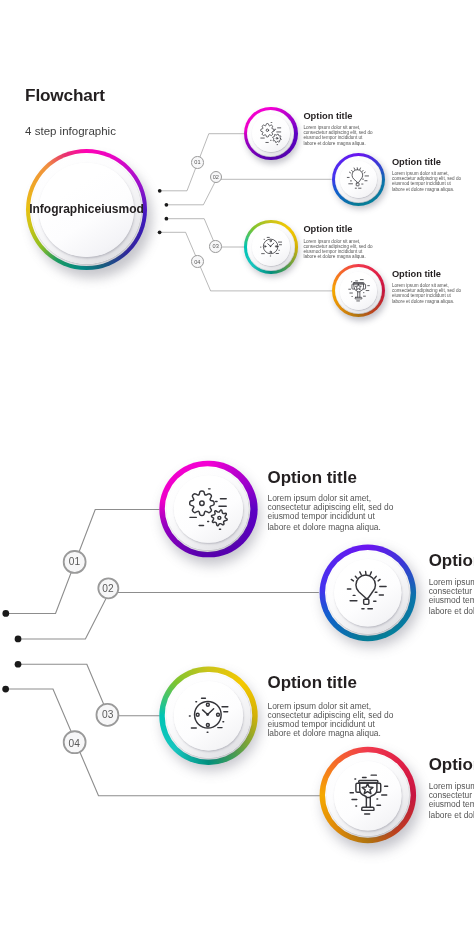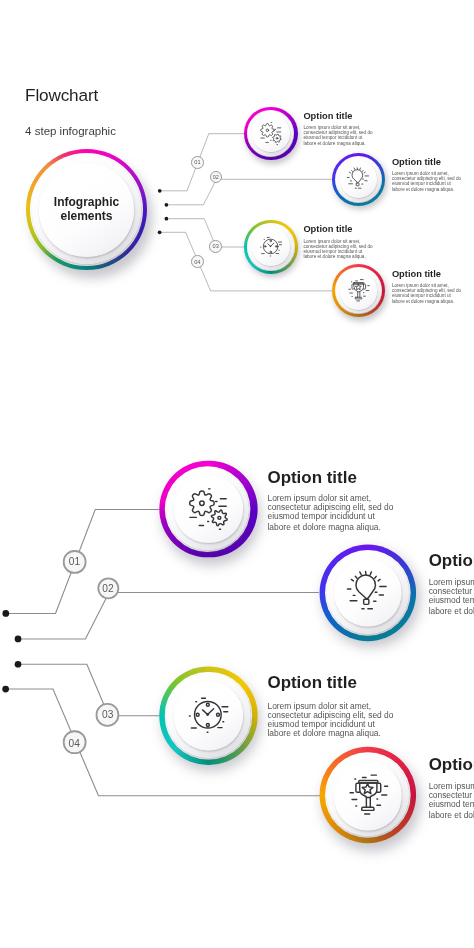--- a/index.html
+++ b/index.html
@@ -4,36 +4,36 @@
 <title>Flowchart</title>
 <style>
 
 html,body{margin:0;padding:0;background:#fff;}
 body{width:474px;height:948px;font-family:"Liberation Sans",sans-serif;overflow:hidden;}
 .page{position:relative;width:474px;height:948px;background:#fff;overflow:hidden;}
 .stage{position:absolute;transform-origin:0 0;width:474px;height:340px;}
 .graphic{position:absolute;left:0;top:0;width:474px;height:340px;}
 svg.conn{position:absolute;left:0;top:0;}
 .hdr{position:absolute;}
-.h1{font-weight:normal;color:#231f20;letter-spacing:-0.01em;}
+.h1{font-weight:bold;color:#231f20;letter-spacing:-0.01em;}
 .h2{color:#3d3d3d;}
 
 .hub{position:absolute;left:25.80px;top:149.10px;width:121.40px;height:121.40px;}
 .hub-shadow{position:absolute;left:5%;top:7%;width:99%;height:99%;border-radius:50%;
   background:#70707e;opacity:.40;filter:blur(6px);}
 .hub-ring{position:absolute;inset:0;border-radius:50%;
   background:conic-gradient(from 0deg, #ff00b4 0deg,#e406c6 30deg,#9a12cc 65deg,#4018c0 95deg,#3024a0 135deg,#15607f 165deg,#008a84 185deg,#1d9b62 210deg,#93c020 232deg,#cfc417 255deg,#e8c014 272deg,#f0a02c 300deg,#f09040 318deg,#e8336e 338deg,#ff00b4 360deg);}
 .hub-ring::after{content:"";position:absolute;inset:4.30px;border-radius:50%;background:#fff;}
 .hub-face{position:absolute;inset:6.10px;border-radius:50%;
   background:linear-gradient(148deg,#ffffff 8%,#fcfcfd 38%,#f0f0f2 66%,#dfdfe3 88%,#d3d3d8 100%);
   box-shadow:1.0px 2.0px 3.0px rgba(95,95,110,.42);}
 .hub-inner{position:absolute;inset:7.60px;border-radius:50%;
   background:linear-gradient(148deg,#ffffff 30%,#fdfdfe 58%,#f4f4f7 82%,#e9e9ed 100%);
   box-shadow:0.6px 1.4px 2.2px rgba(110,110,125,.38), inset 0.5px 0.8px 0.8px rgba(255,255,255,.9);}
-.hub-txt{position:absolute;inset:0;display:flex;flex-direction:column;align-items:center;justify-content:center;
+.hub-txt{position:absolute;inset:0;display:flex;flex-direction:row;align-items:center;justify-content:center;
   color:#231f20;font-weight:bold;text-align:center;}
 
 .badge{position:absolute;border-radius:50%;background:#f7f7f8;border:0.62px solid #9a9a9a;
   display:flex;align-items:center;justify-content:center;color:#5a5a5a;box-sizing:border-box;}
 
 .node{position:absolute;}
 .node-shadow{position:absolute;left:4%;top:7%;width:99%;height:99%;border-radius:50%;
   background:#6f6f80;opacity:.42;filter:blur(3.4px);}
 .node-ring{position:absolute;inset:0;border-radius:50%;}
 .node-ring::after{content:"";position:absolute;inset:3.20px;border-radius:50%;background:#fff;}
@@ -84,21 +84,21 @@
           <circle cx="166.4" cy="218.7" r="1.85" fill="#1a1a1a"></circle>
           <circle cx="159.6" cy="232.3" r="1.85" fill="#1a1a1a"></circle>
         </svg>
         <div class="hub">
           <div class="hub-shadow"></div>
           <div class="hub-ring"></div>
           <div class="hub-face">
             <div class="hub-inner"></div>
             <div class="hub-txt">
               <span>Infographic</span>
-              <span>elements</span>
+              <span>eiusmod</span>
             </div>
           </div>
         </div>
         <div class="badge" style="left:191.10px;top:156.00px;width:12.60px;height:12.60px">
           <span>01</span>
         </div>
         <div class="badge" style="left:209.50px;top:170.70px;width:12.60px;height:12.60px">
           <span>02</span>
         </div>
         <div class="badge" style="left:209.40px;top:240.00px;width:12.60px;height:12.60px">

